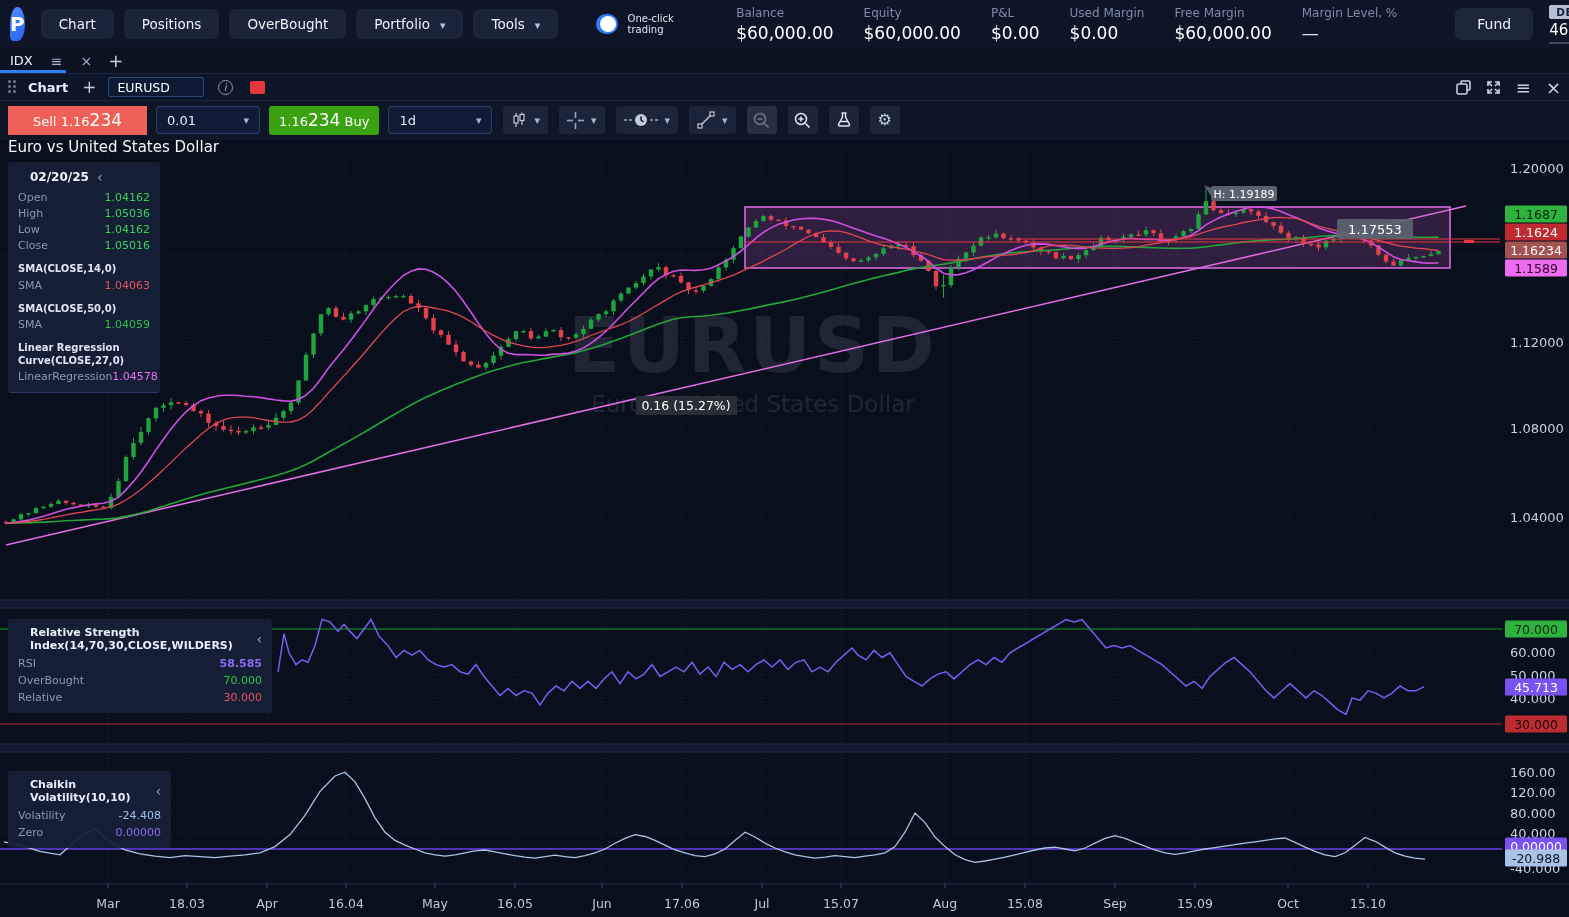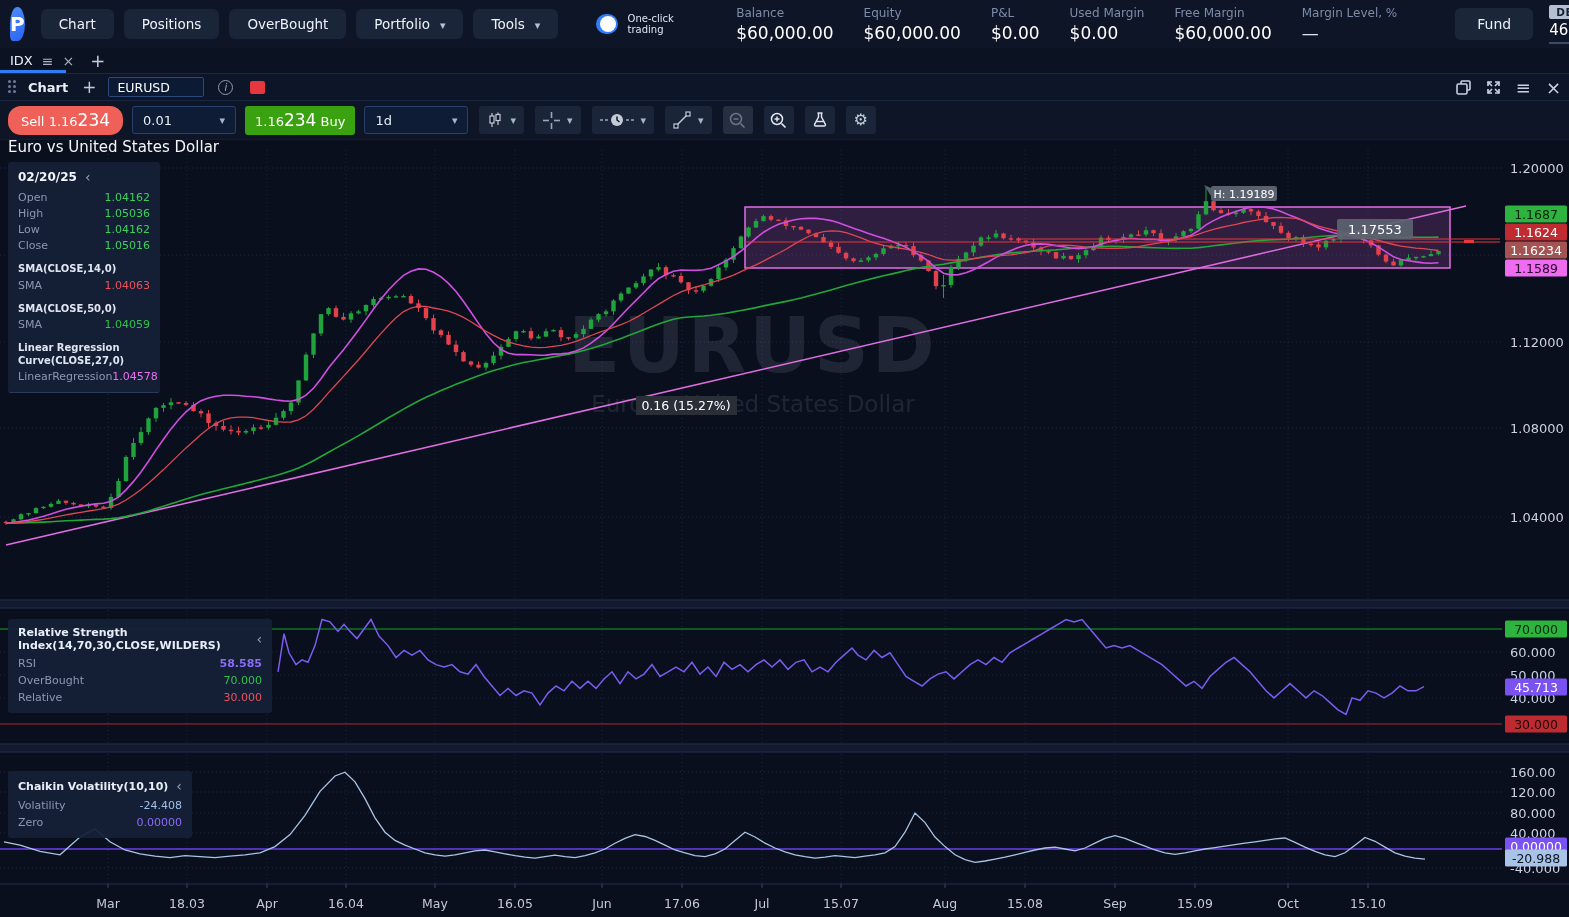--- a/index.html
+++ b/index.html
@@ -23,21 +23,21 @@
   .stat .dash { font-size:17px; color:#dfe5f0; margin-top:3px; }
   .vdiv { width:1px; height:30px; background:#26304a; margin:0 14px; }
   .fund { background:#1b2739; border-radius:6px; padding:8px 22px; font-size:14px; cursor:pointer; }
   .account { margin-left:16px; }
   .acct-top { display:flex; gap:7px; align-items:center; }
   .demo { background:#b6bfd2; color:#15203a; font-weight:bold; font-size:10.5px; padding:1px 7px; border-radius:2px; letter-spacing:.5px; }
   .acct-id { font-size:15px; color:#fff; margin-top:2px; border-bottom:2px solid #3c4a68; padding-bottom:3px; cursor:pointer; white-space:nowrap; }
 
   
   .tabbar { position:absolute; top:48px; left:0; width:1569px; height:25px; background:#0b1322; display:flex; align-items:center; z-index:19; }
-  .tab { display:flex; align-items:center; padding:0 10px; color:#eef2f9; font-size:13px; gap:9px; }
+  .tab { display:flex; align-items:center; padding:0 10px; color:#eef2f9; font-size:13px; gap:18px; }
   .tab .tmenu { font-size:14px; color:#aab3c8; cursor:pointer; }
   .tab .tclose { font-size:14px; color:#aab3c8; cursor:pointer; }
   .tab-plus { font-size:18px; color:#c3cada; margin-left:6px; cursor:pointer; }
   .tab-underline { position:absolute; left:0; top:22px; width:66px; height:3px; background:#2f7df6; }
 
   
   .chartwin { position:absolute; top:73px; left:0; width:1569px; height:844px; background:#0a0f1d; border-top:1px solid #1c2740; }
   .cw-header { height:27px; display:flex; align-items:center; background:#0d1628; border-bottom:1px solid #1a2540; padding:0 8px; }
   .dots { display:grid; grid-template-columns:repeat(2,5px); grid-auto-rows:5px; margin-right:10px; cursor:grab; }
   .dots i { width:3px; height:3px; background:#6f7a94; border-radius:50%; }
@@ -46,49 +46,49 @@
   .sym-box { width:96px; height:20px; border:1px solid #2c4878; background:#0c1a33; border-radius:2px; font-size:12.5px; padding:0 8px; display:flex; align-items:center; color:#fff; cursor:text; }
   .info-ic { width:15px; height:15px; border:1px solid #8d99b5; border-radius:50%; color:#aab3c8; font-size:10px; display:flex; align-items:center; justify-content:center; margin-left:14px; cursor:pointer; font-style:italic; }
   .swatch { width:15px; height:13px; background:#e6373f; border-radius:2px; margin-left:17px; cursor:pointer; }
   .cw-icons { margin-left:auto; display:flex; align-items:center; gap:15px; color:#c8d0e0; }
   .cw-icons span { cursor:pointer; display:flex; align-items:center; }
   .cw-icons .xc { font-size:18px; }
   .cw-icons .mn { font-size:18px; }
 
   
   .toolbar { height:39px; display:flex; align-items:center; background:#0d1526; padding:0 8px; border-bottom:1px solid #121c30; }
-  .sell { background:#ef6158; color:#fff; border-radius:13px; padding:4px 13px 5px; cursor:pointer; display:flex; align-items:baseline; white-space:nowrap; }
+  .sell { background:#ef6158; color:#fff; border-radius:0; padding:4px 25px 5px; cursor:pointer; display:flex; align-items:baseline; white-space:nowrap; }
   .sell .s1 { font-size:13px; } .sell .s2 { font-size:17px; font-weight:500; }
   .buy { background:#3aa210; color:#fff; border-radius:3px; padding:4px 10px 5px; cursor:pointer; display:flex; align-items:baseline; white-space:nowrap; }
   .buy .s1 { font-size:13px; } .buy .s2 { font-size:17px; font-weight:500; }
   .drop { background:#0e1c36; border:1px solid #27406b; border-radius:3px; height:28px; display:flex; align-items:center; justify-content:space-between; padding:0 10px; width:104px; font-size:13px; cursor:pointer; margin-left:9px; }
   .drop .caret { font-size:11px; color:#aab3c8; }
   .sell + .drop { margin-left:9px; }
   .buy { margin-left:9px; }
   .tool { background:#1a2539; border-radius:3px; height:28px; display:flex; align-items:center; justify-content:center; gap:7px; cursor:pointer; padding:0 8px; margin-left:11px; }
   .tool .caret { font-size:11px; color:#aab3c8; }
   .tool.single { width:30px; padding:0; }
   .tool.dim { background:#262f42; }
   .tool.dim svg { opacity:.45; }
   .tool svg { display:block; }
   .gear-ch { font-size:16px; color:#c3cada; line-height:16px; }
 
   
   .chart-title { position:absolute; left:8px; top:138px; font-size:15px; color:#f2f5fa; z-index:6; }
   .panel { position:absolute; background:rgba(21,32,56,.93); border-radius:3px; padding:7px 10px 9px; font-size:11px; z-index:5; }
-  .p-head { display:flex; align-items:center; }
+  .p-head { display:flex; align-items:center;margin-left:12px; }
   .p-date { font-weight:bold; font-size:12px; color:#f2f5fa; }
   .p-name { font-weight:bold; font-size:11px; color:#e8eef8; }
   .p-chev { color:#96a0ba; font-size:14px; cursor:pointer; margin-left:8px; }
   .p-row { display:flex; justify-content:space-between; margin-top:3px; }
   .p-row .l { color:#8d97b1; }
   .ind-name { color:#dfe6f2; margin-top:11px; font-size:10px; font-weight:bold; line-height:1.25; }
   .ohlc-panel { left:8px; top:162px; width:152px; border-bottom:1px solid #2a3a5e; }
   .rsi-panel { left:8px; top:619px; width:264px; }
-  .chaikin-panel { left:8px; top:771px; width:184px; }
+  .chaikin-panel { left:8px; top:771px; width:163px; }
   .rsi-panel .p-row, .chaikin-panel .p-row { margin-top:4px; }
 
   #chart-svg { position:absolute; left:0; top:140px; width:1569px; height:777px; display:block; }
   svg text { font-family:"DejaVu Sans",sans-serif; }
 </style>
 </head>
 <body>
 
 <div class="topbar">
   <div class="logo">P</div>

